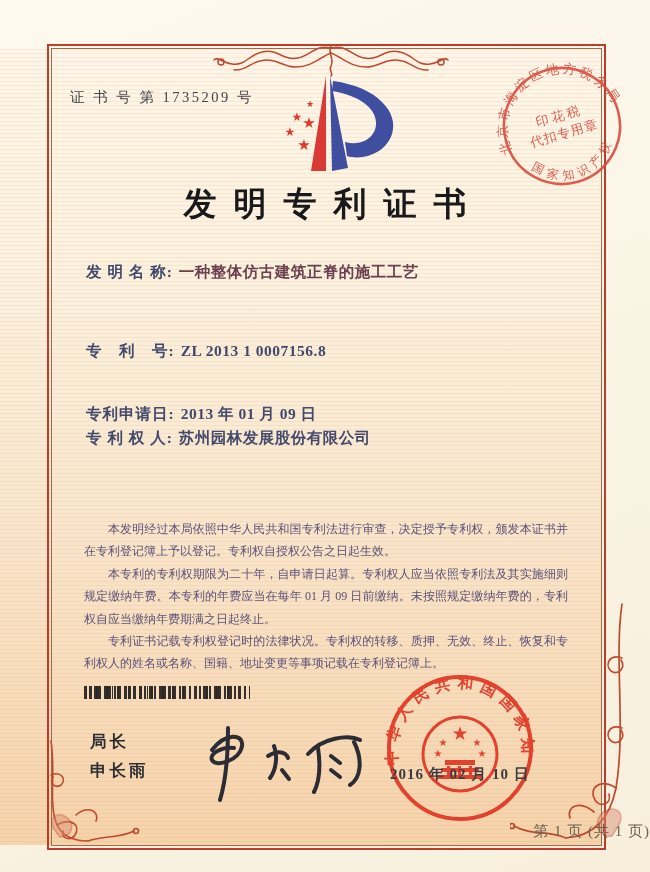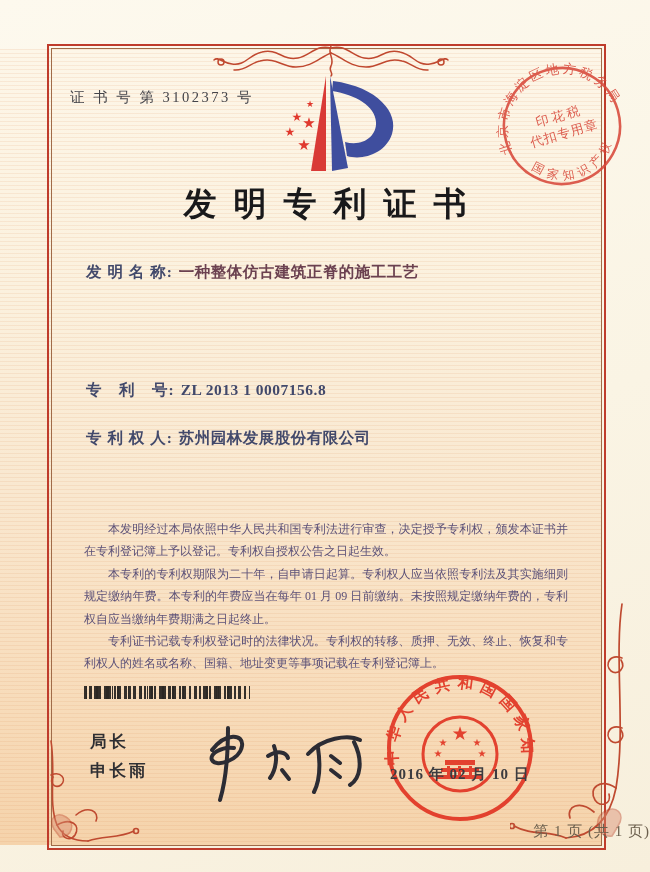--- a/index.html
+++ b/index.html
@@ -22,21 +22,21 @@
   .frame-red{position:absolute;inset:44px 44px 22px 47px;border:2px solid #bf3c2c;}
   .frame-brown{position:absolute;inset:48px 48px 26px 51px;border:1px solid #a06b48;}
 
   .abs{position:absolute;}
   .cert-no{left:70px;top:88px;font-size:14.5px;letter-spacing:2.5px;color:#44444a;}
   .title{left:0;right:0;top:182px;text-align:center;font-size:33px;font-weight:700;
          letter-spacing:17px;text-indent:17px;color:#19191b;}
   .field-row{left:86px;width:486px;font-size:15.5px;font-weight:600;color:#42496b;}
   .field-label{letter-spacing:1px;}
   .field-value{margin-left:6px;letter-spacing:0.5px;}
-  .row-0{top:262px;} .row-1{top:318px;} .row-2{top:380px;font-family:Liberation Serif, serif;}
+  .row-0{top:262px;} .row-1{top:318px;} .row-2{top:341px;font-family:Liberation Serif, serif;}
   .row-3{top:404px;} .row-4{top:428px;} .row-5{top:494px;}
   .body-text{left:84px;top:518px;width:484px;font-size:12px;line-height:22.4px;
              color:#5c5178;text-align:justify;}
   .body-text p{margin:0;text-indent:2em;}
   .barcode{left:84px;top:686px;width:166px;height:13px;
     background:
       repeating-linear-gradient(90deg,#35302b 0 2px,rgba(0,0,0,0) 2px 5px),
       repeating-linear-gradient(90deg,#35302b 0 1px,rgba(0,0,0,0) 1px 7px),
       repeating-linear-gradient(90deg,#2c2824 0 3px,rgba(0,0,0,0) 3px 11px);
   }
@@ -87,21 +87,21 @@
       <path d="M6,60 C18,56 24,66 17,73 C10,78 2,70 7,62"></path>
       <path d="M6,130 C18,126 24,136 17,143 C10,148 2,140 7,132"></path>
       <path d="M12,190 C28,180 40,190 33,202 C28,210 16,206 19,196"></path>
       <path d="M34,214 C48,202 62,208 58,220"></path>
       <path d="M62,240 C80,232 96,238 114,228"></path>
       <path d="M10,228 C2,216 12,206 24,214 C36,222 30,240 16,238 Z" fill="#d98a6d" opacity="0.45"></path>
       <circle cx="116" cy="228" r="2.5"></circle>
     </g>
   </svg>
 
-  <div class="abs cert-no">证 书 号 第 3102373 号</div>
+  <div class="abs cert-no">证 书 号 第 1735209 号</div>
 
   <svg class="abs" style="left:252px;top:70px;" width="160" height="115" viewBox="0 0 160 115">
     <polygon points="74,6 59,101 74,101" fill="#d93a36"></polygon>
     <polygon points="78,6 80,101 96,98" fill="#3f4e9e"></polygon>
     <path d="M81,11 C126,17 147,43 140,64 C134,83 111,91 95,86 L93,72 C111,77 125,66 124,52 C123,36 104,25 80,21 Z" fill="#3f4e9e"></path>
     <text x="58" y="37" font-size="9" fill="#e0392e" text-anchor="middle">★</text>
     <text x="45" y="51" font-size="12" fill="#e0392e" text-anchor="middle">★</text>
     <text x="57" y="58" font-size="15" fill="#e0392e" text-anchor="middle">★</text>
     <text x="38" y="66" font-size="12" fill="#e0392e" text-anchor="middle">★</text>
     <text x="52" y="80" font-size="15" fill="#e0392e" text-anchor="middle">★</text>
@@ -123,20 +123,23 @@
     <text x="70" y="82" font-size="13" fill="#d8493b" text-anchor="middle" letter-spacing="1">代扣专用章</text>
   </svg>
 
   <div class="abs field-row row-0">
     <span class="field-label">发 明 名 称:</span><span class="field-value" style="color:#6b4150;">一种整体仿古建筑正脊的施工工艺</span>
   </div>
 
   <div class="abs title">发明专利证书</div>
   <div class="abs field-row row-2">
     <span class="field-label">专　利　号:</span><span class="field-value">ZL 2013 1 0007156.8</span>
+  </div>
+  <div class="abs field-row row-3">
+    <span class="field-label">专利申请日:</span><span class="field-value">2013 年 01 月 09 日</span>
   </div>
   <div class="abs field-row row-4">
     <span class="field-label">专 利 权 人:</span><span class="field-value">苏州园林发展股份有限公司</span>
   </div>
 
   <div class="abs body-text">
     <p>本发明经过本局依照中华人民共和国专利法进行审查，决定授予专利权，颁发本证书并在专利登记簿上予以登记。专利权自授权公告之日起生效。</p>
     <p>本专利的专利权期限为二十年，自申请日起算。专利权人应当依照专利法及其实施细则规定缴纳年费。本专利的年费应当在每年 01 月 09 日前缴纳。未按照规定缴纳年费的，专利权自应当缴纳年费期满之日起终止。</p>
     <p>专利证书记载专利权登记时的法律状况。专利权的转移、质押、无效、终止、恢复和专利权人的姓名或名称、国籍、地址变更等事项记载在专利登记簿上。</p>
   </div>

